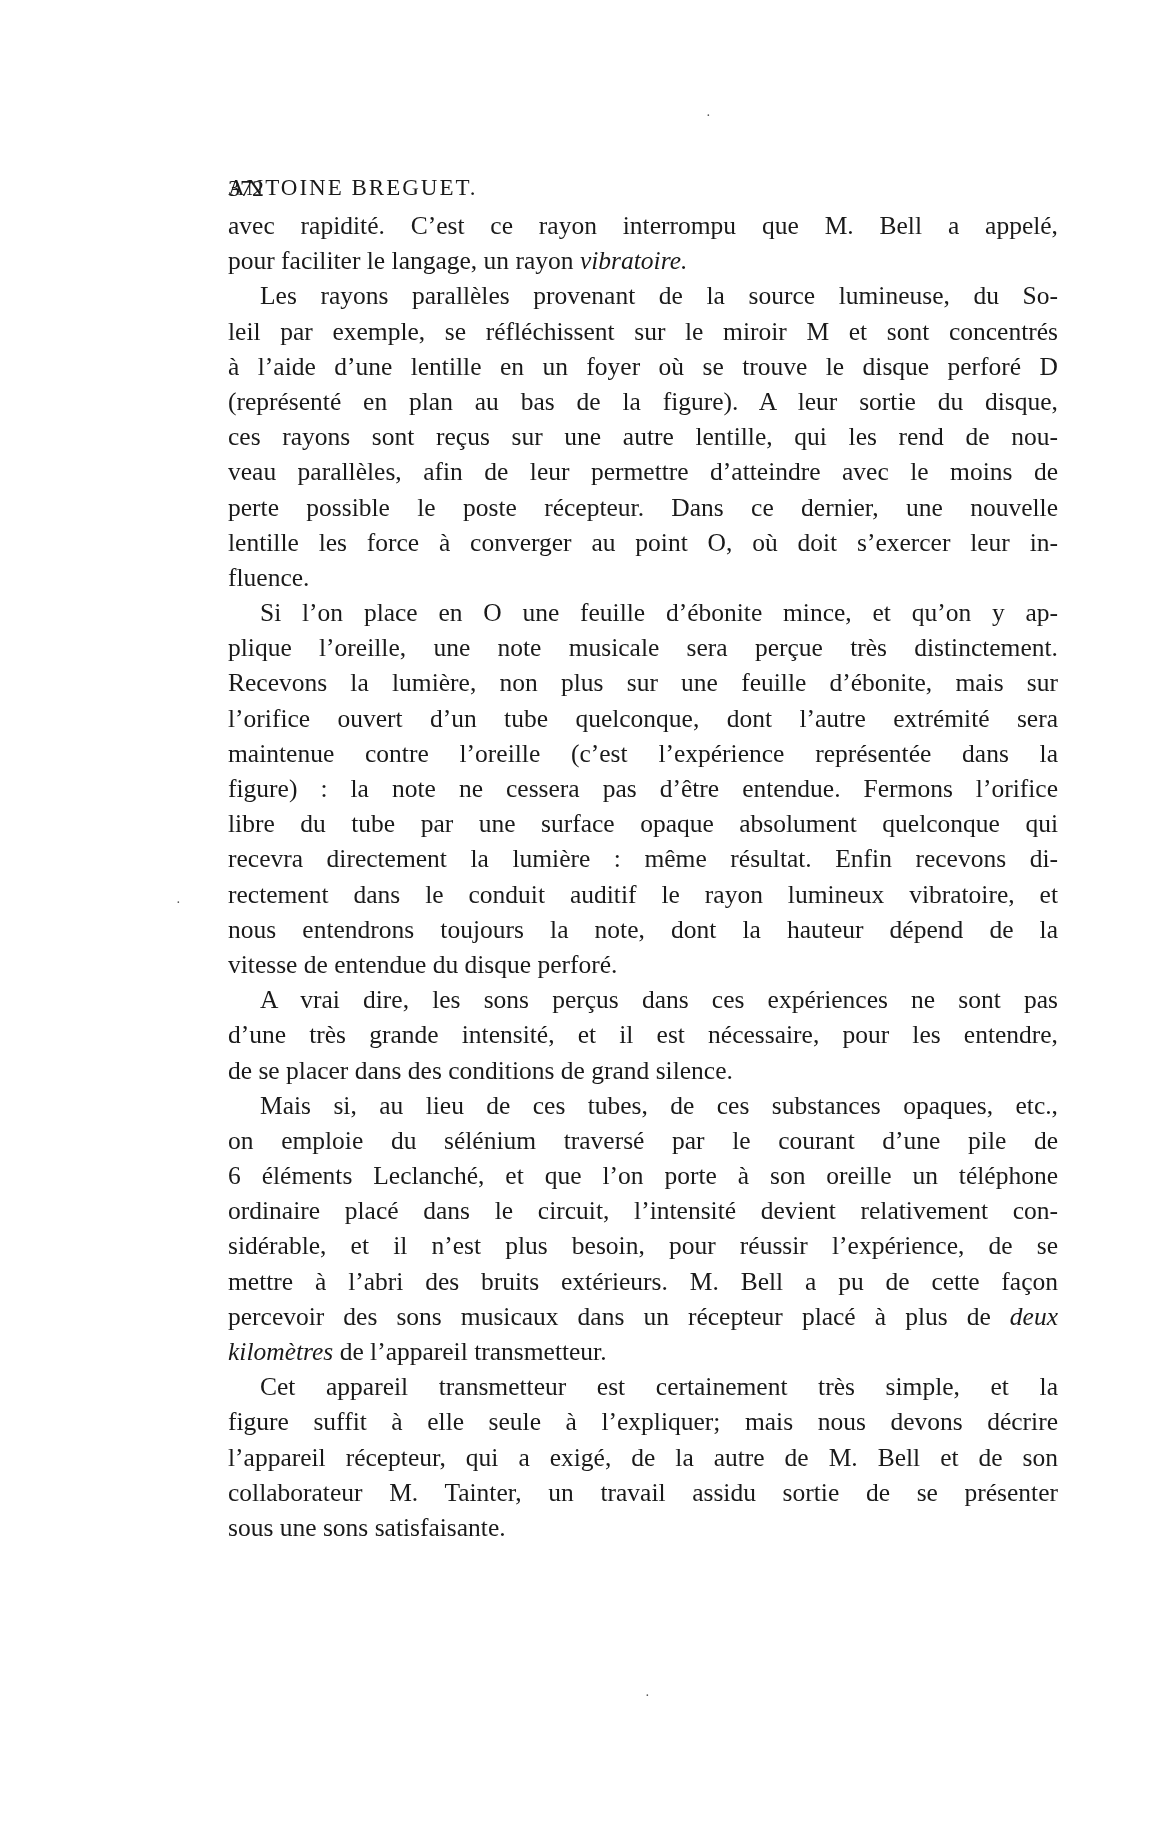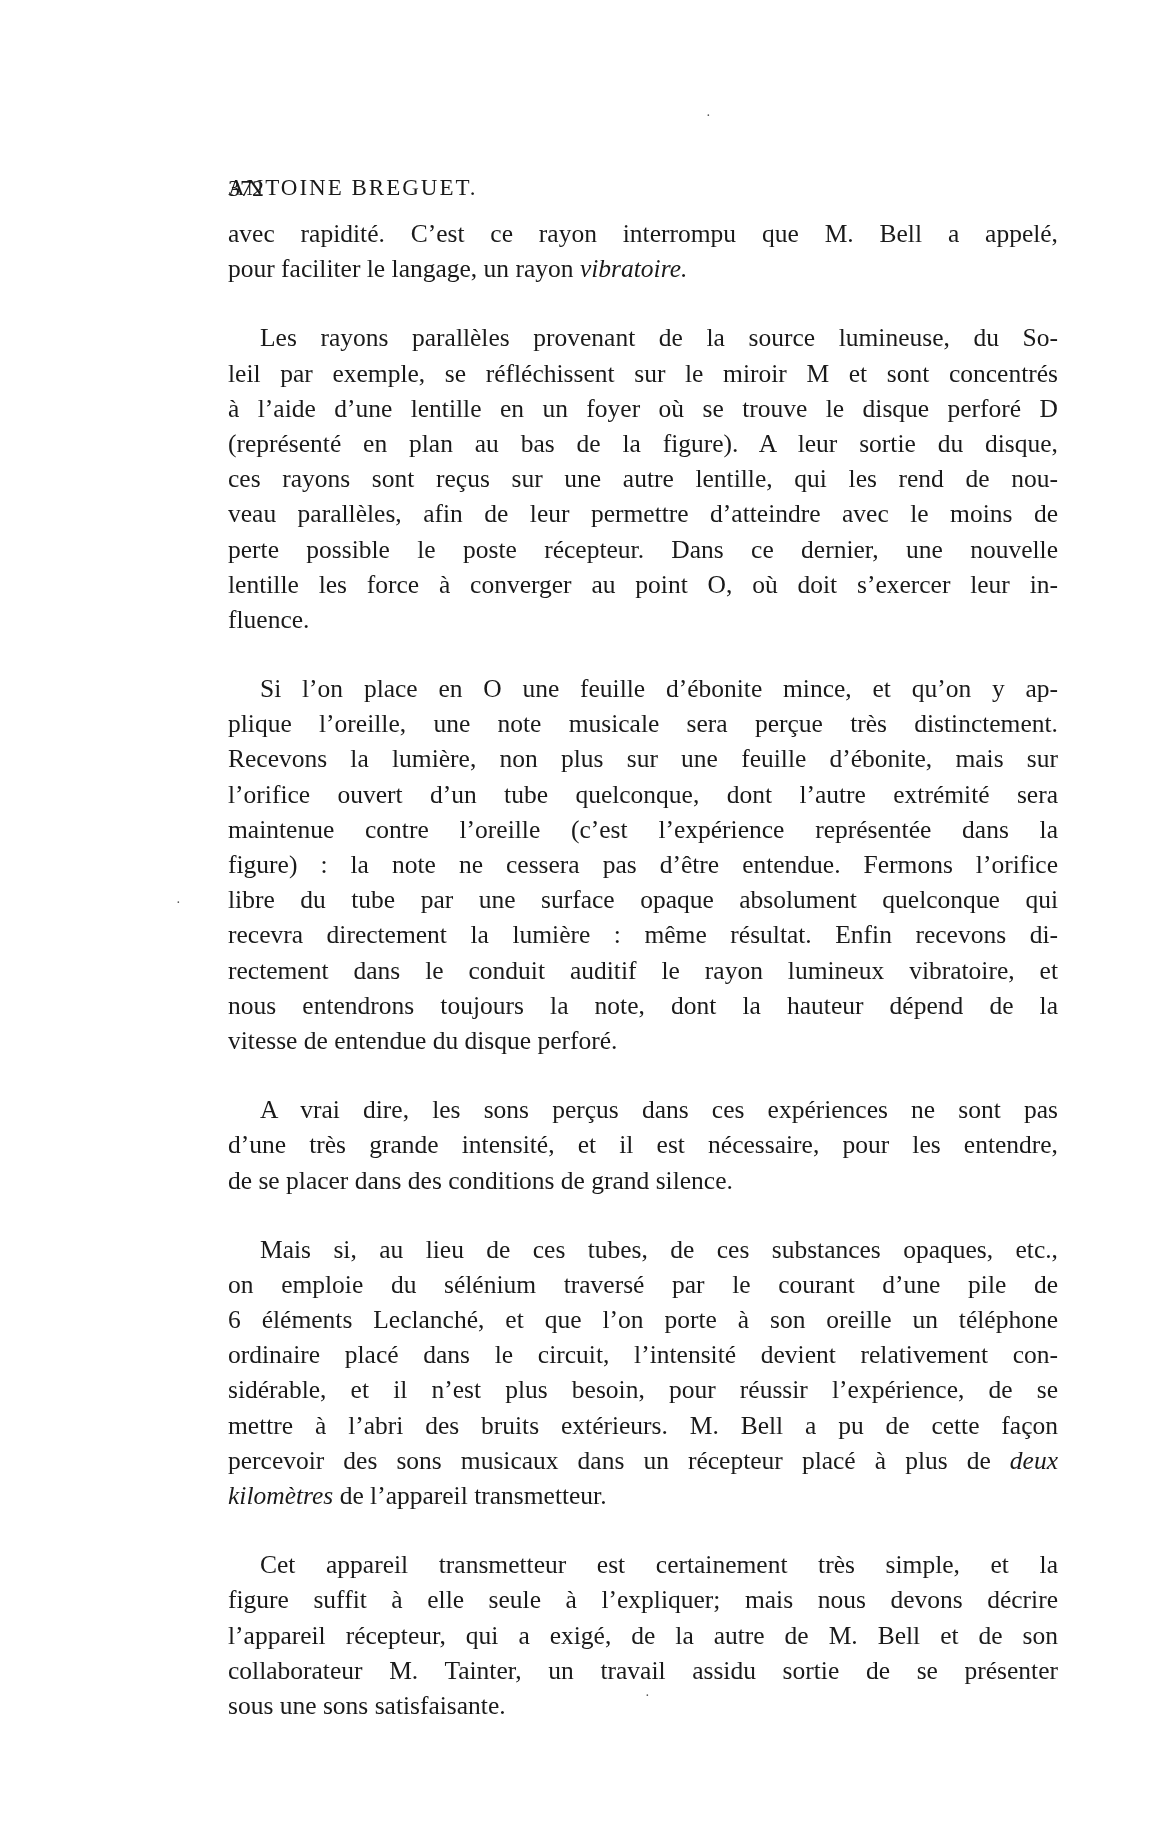--- a/index.html
+++ b/index.html
@@ -10,26 +10,26 @@
     font-family: "Liberation Serif", "DejaVu Serif", serif;
     color: #1a1a1a;
     overflow: hidden;
   }
   .header {
     position: absolute; left: 228px; top: 175px; width: 808px; height: 30px;
   }
   .page-num { position: absolute; left: 0; top: 0; font-size: 24px; text-align: right; }
   .running-head { position: absolute; left: 0; right: 0; top: 0; text-align: left; font-size: 23px; letter-spacing: 2px; }
   .body-text {
-    position: absolute; left: 228px; top: 216px; width: 830px;
+    position: absolute; left: 228px; top: 208px; width: 830px;
     font-size: 25.5px; line-height: 35.2px;
   }
   .line { white-space: nowrap; text-align: justify; text-align-last: justify; display: block; height: 35.2px; }
   .line.last { text-align-last: left; }
-  .indent { padding-left: 32px; margin-top: 34px; }
+  .indent { padding-left: 32px; }
   em { font-style: italic; }
   .mark { position: absolute; font-size: 14px; color: #555; }
 </style>
 </head>
 <body>
 
 <div class="header">
   <span class="page-num">372</span>
   <span class="running-head">ANTOINE BREGUET.</span>
 </div>

